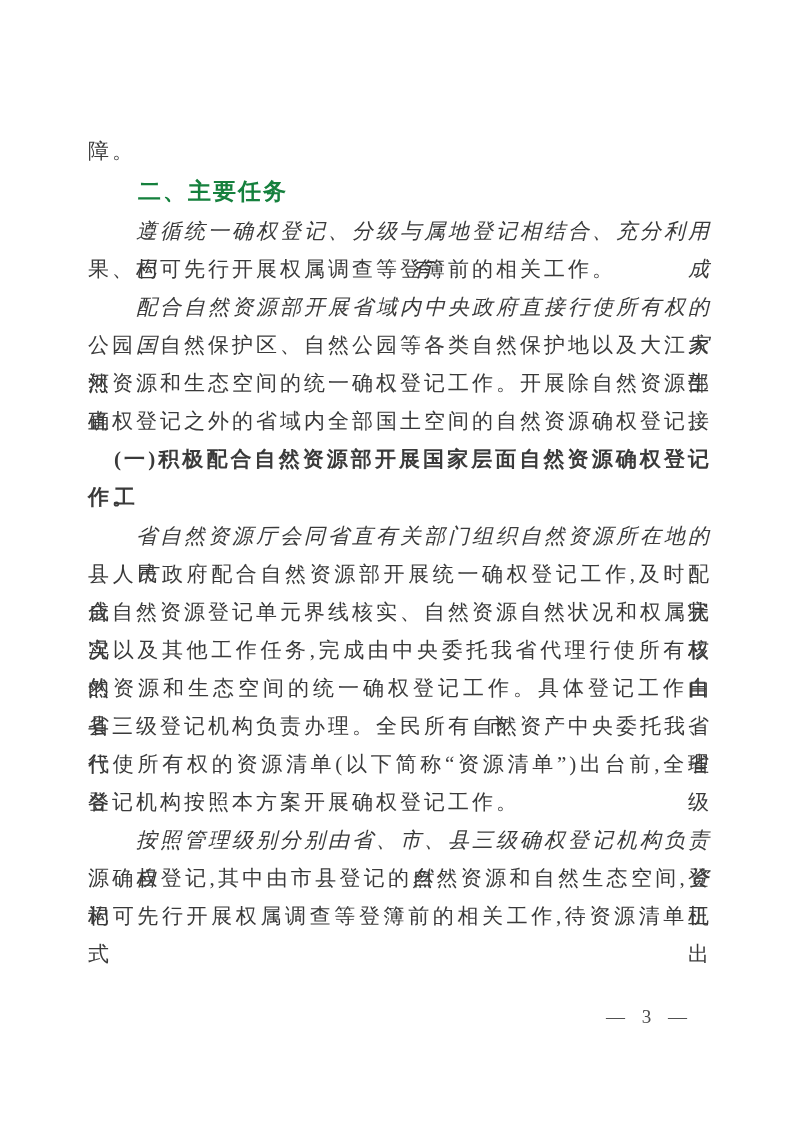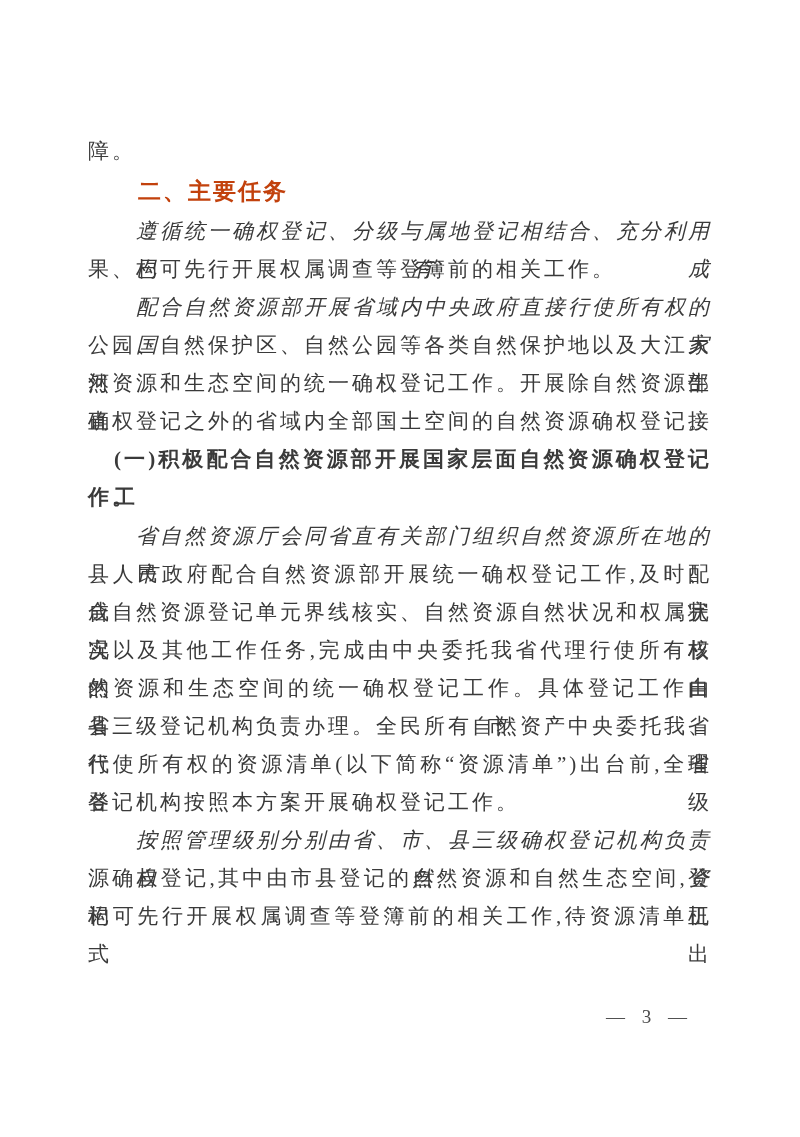--- a/index.html
+++ b/index.html
@@ -40,21 +40,21 @@
   .sub-ind { padding-left: 26px; }
   .bold { font-weight: bold; }
   .heading {
     font-family: "Liberation Sans", "DejaVu Sans", sans-serif;
     font-weight: bold;
     font-size: 23px;
     height: 42px;
     line-height: 42px;
     padding-left: 50px;
     letter-spacing: 2px;
-    color: #c2410c;
+    color: #15803d;
   }
   .mt6 { }
   .mt4 { margin-top: 1px; }
   .mt8 { }
   .page-number {
     position: absolute;
     top: 1002px;
     left: 592px;
     width: 110px;
     height: 30px;

